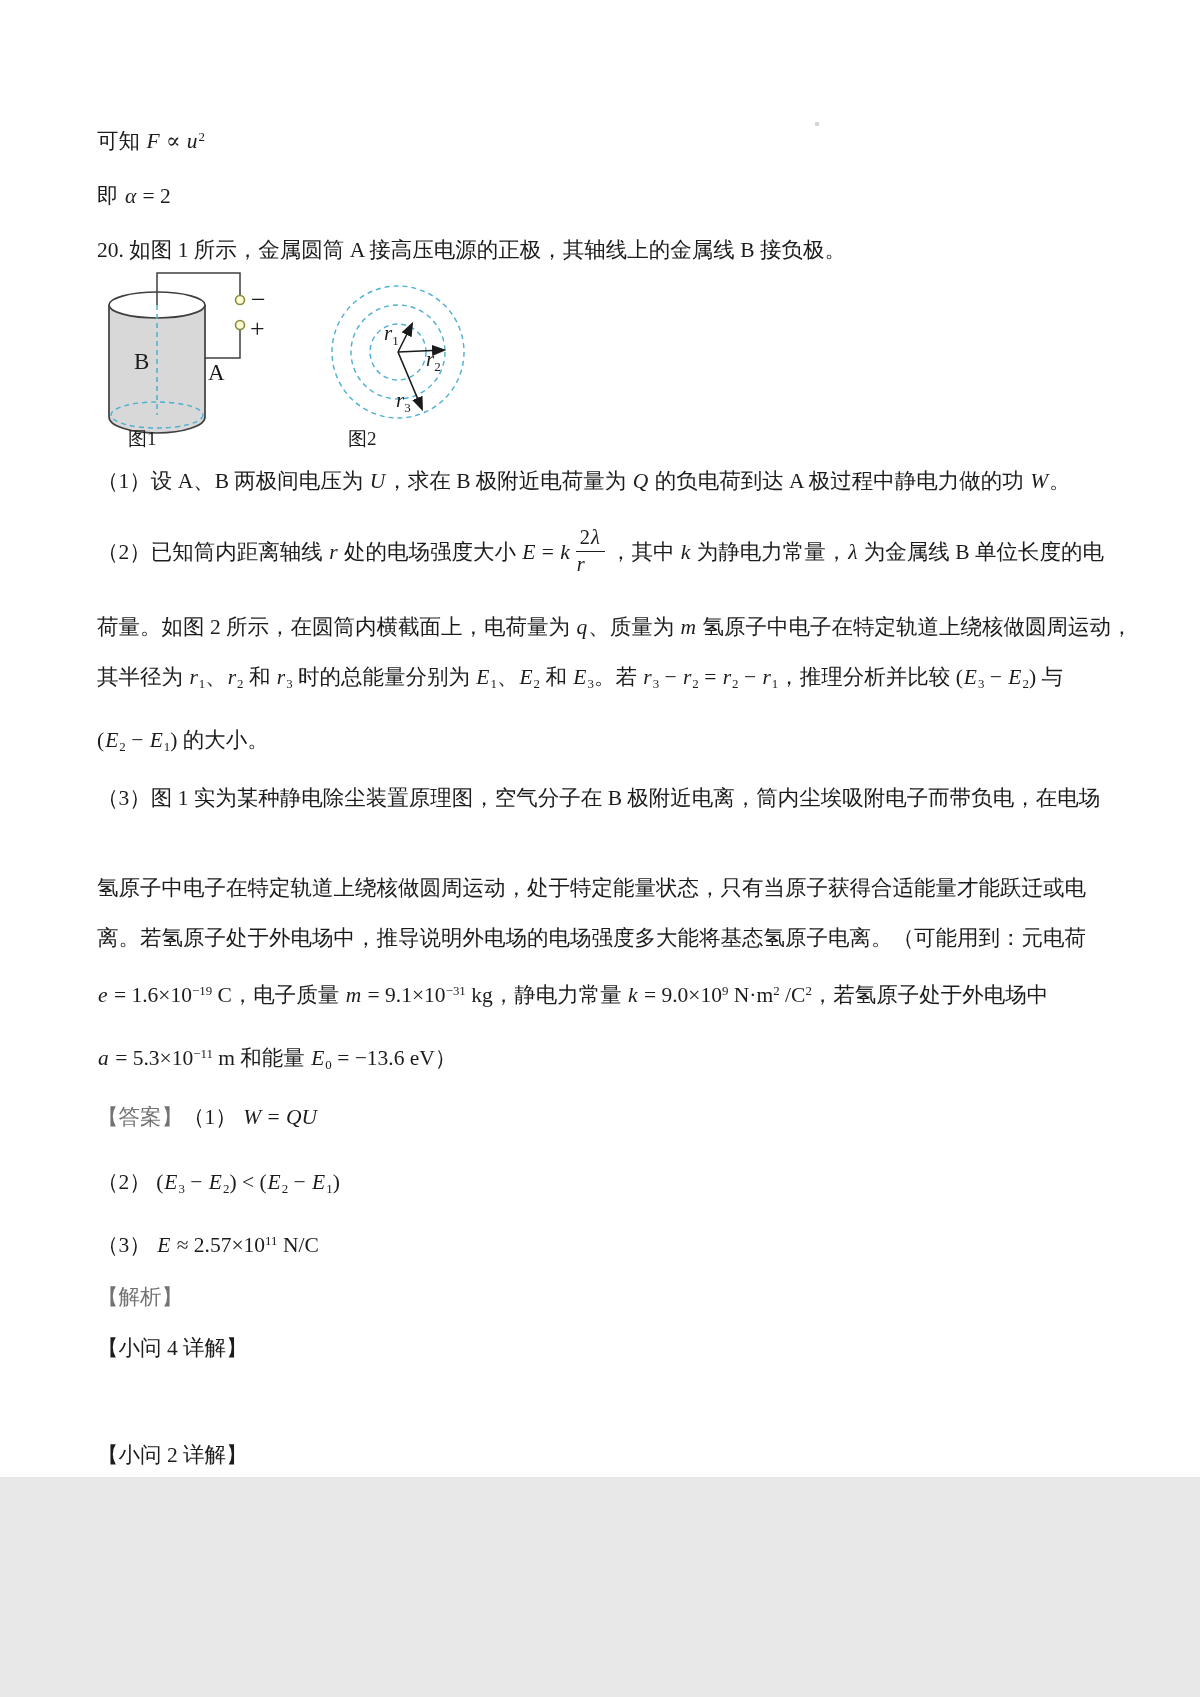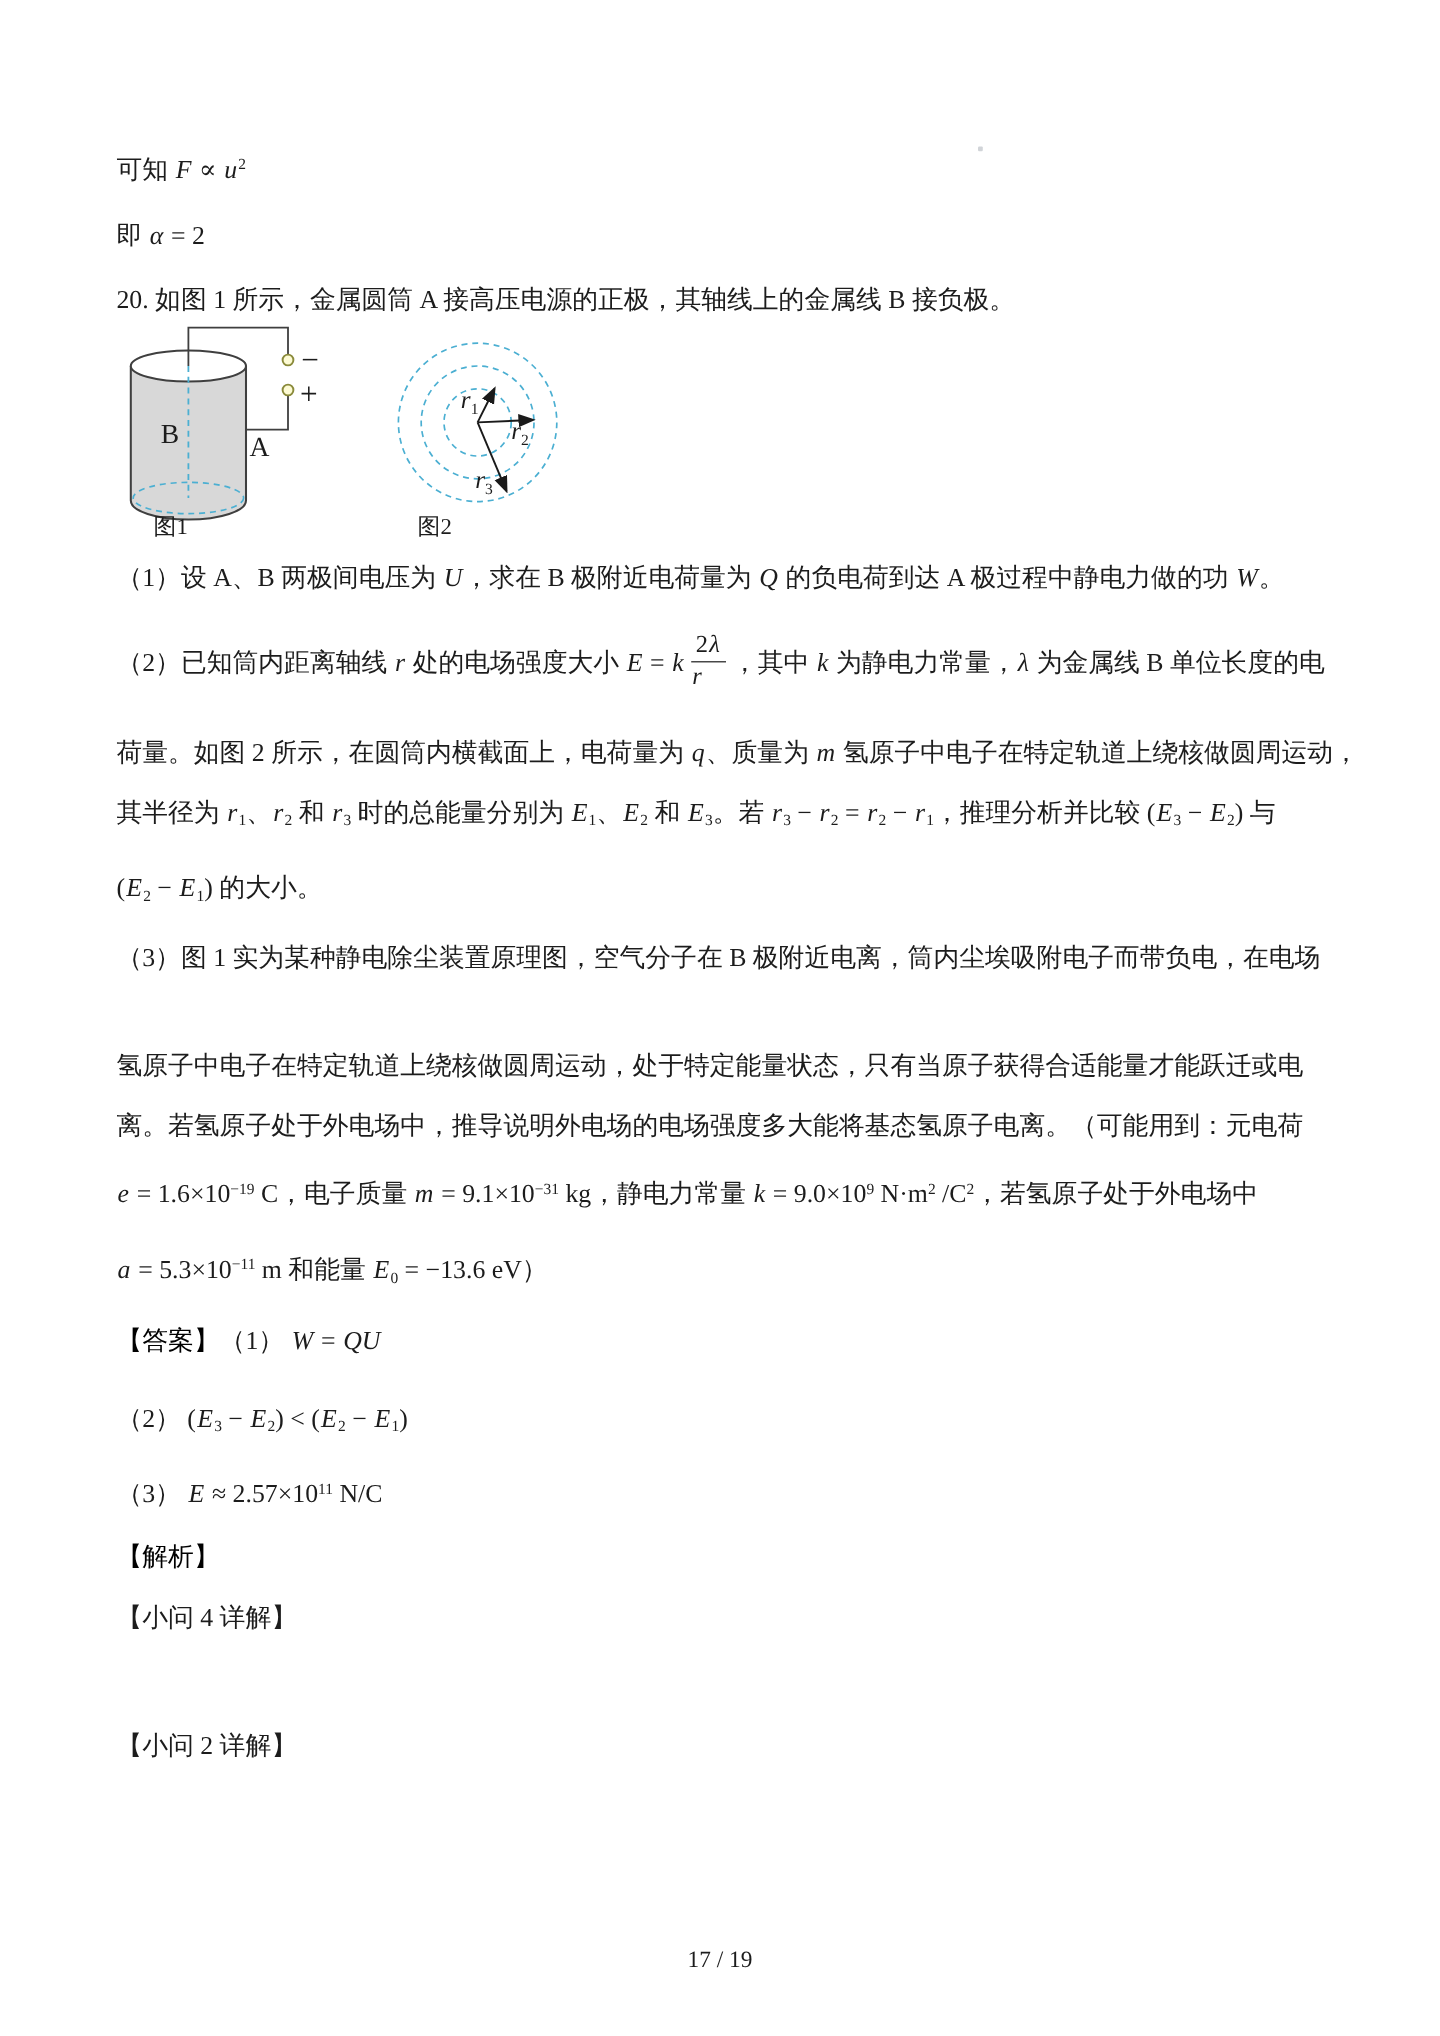--- a/index.html
+++ b/index.html
@@ -1,26 +1,26 @@
 <!DOCTYPE html>
 <html><head>
 <meta charset="utf-8">
 <style>
   html,body{margin:0;padding:0;background:#e8e8e8;}
-  .page{position:relative;width:1200px;height:1697px;background:#ffffff;margin:0 auto;
+  .page{position:relative;width:1200px;height:1477px;background:#ffffff;margin:0 auto;
         font-family:"Liberation Serif","DejaVu Serif",serif;color:#1c1c1c;overflow:hidden;}
   .line{position:absolute;left:97px;white-space:nowrap;font-size:21.5px;line-height:30px;}
   .line sup{font-size:0.6em;vertical-align:0.55em;line-height:0;}
   .line sub{font-size:0.6em;vertical-align:-0.3em;line-height:0;}
   .mi{font-style:italic;padding:0 1px;}
   .frac{display:inline-block;vertical-align:middle;margin:0 5px;
         line-height:1.15;transform:translateY(-3px);font-size:0.95em;}
   .frac .num{display:block;border-bottom:1.5px solid #1c1c1c;padding:0 4px 1px;}
   .frac .den{display:block;padding-top:1px;}
-  .hdr-blue{color:#000000;}
+  .hdr-blue{color:#737373;}
   .tall{line-height:58px;}
   .footer{position:absolute;left:0;top:1623px;width:100%;text-align:center;font-size:19.5px;}
   .figure-wrap{position:absolute;left:90px;top:260px;width:430px;height:195px;}
   .figure-wrap text{font-family:"Liberation Serif","DejaVu Serif",serif;fill:#1c1c1c;}
   .dot{position:absolute;left:815px;top:122px;width:4px;height:4px;background:#9aa0a8;
        opacity:.45;border-radius:1px;}
 </style>
 </head>
 <body>
 

